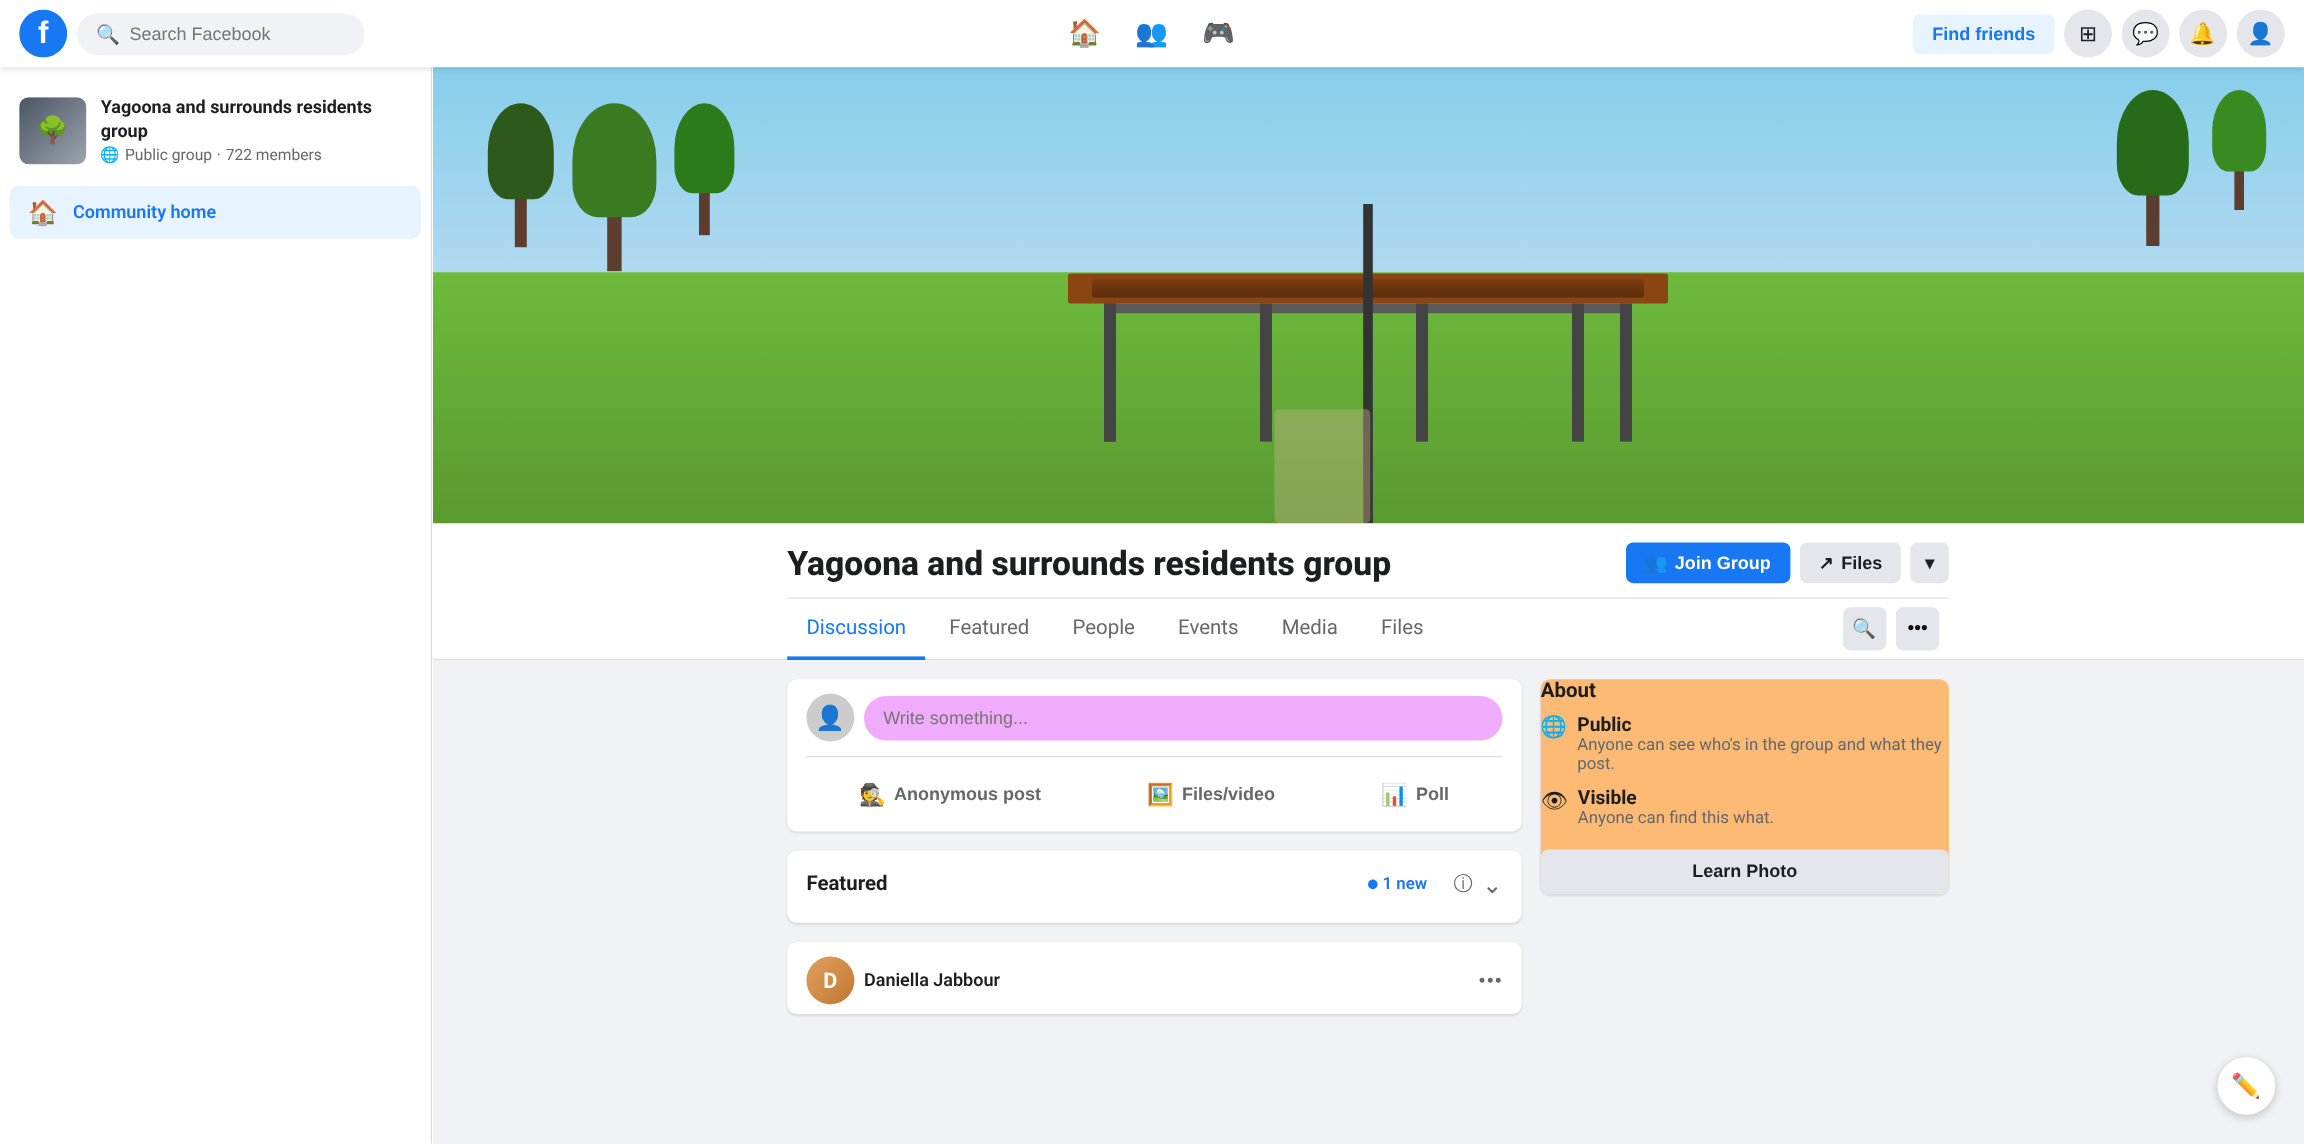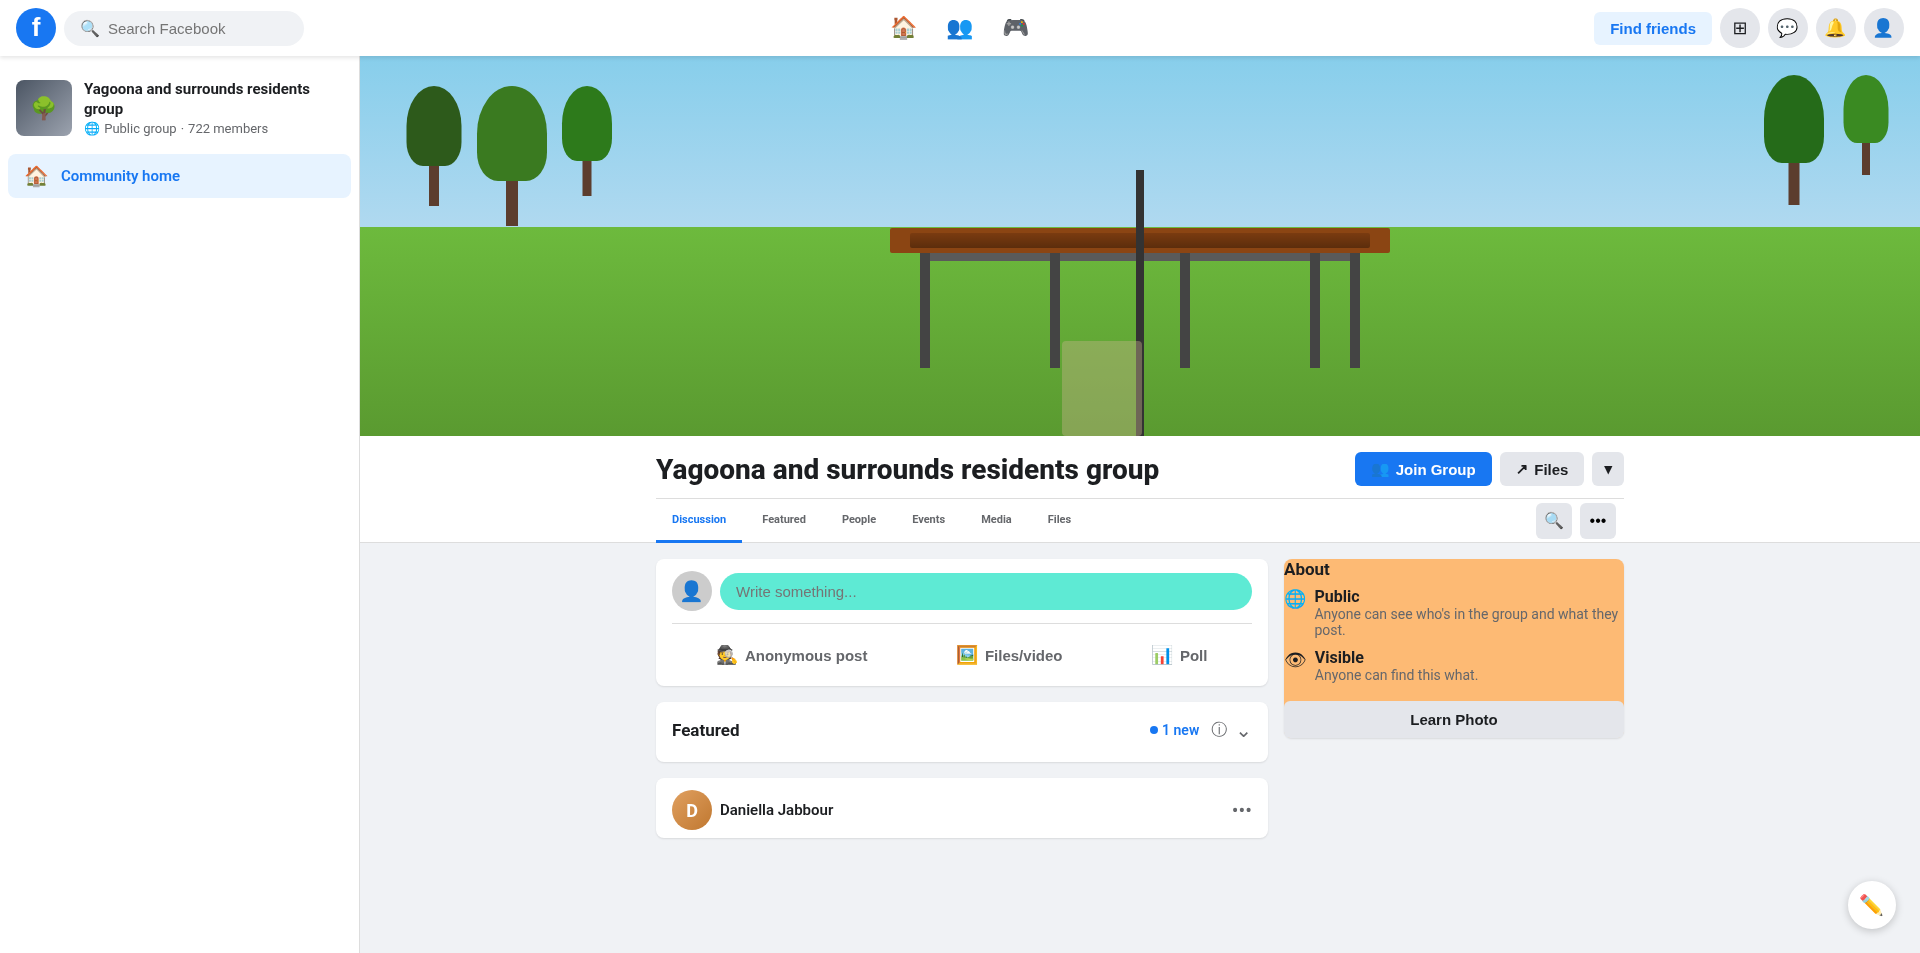--- a/index.html
+++ b/index.html
@@ -111,21 +111,21 @@
       display: flex; align-items: center; gap: 6px;
     }
     .more-btn {
       background: #e4e6eb; color: #1c1e21; border: none; border-radius: 6px;
       padding: 8px 12px; font-size: 15px; font-weight: 600; cursor: pointer;
     }
 
     
     .tabs-bar { display: flex; align-items: center; gap: 4px; border-top: 1px solid #ddd; position: relative; }
     .tab {
-      padding: 14px 16px; font-size: 11px; font-weight: 700; cursor: pointer;
+      padding: 14px 16px; font-size: 17px; font-weight: 400; cursor: pointer;
       color: #65676b; border-bottom: 3px solid transparent; margin-bottom: -1px;
       white-space: nowrap;
     }
     .tab.active { color: #1877f2; border-bottom-color: #1877f2; }
     .tab-right-actions { margin-left: auto; display: flex; gap: 8px; padding-right: 8px; }
     .tab-icon-btn {
       width: 36px; height: 36px; border-radius: 6px; border: none;
       background: #e4e6eb; cursor: pointer; display: flex;
       align-items: center; justify-content: center; font-size: 16px;
     }
@@ -141,40 +141,40 @@
       box-shadow: 0 1px 2px rgba(0,0,0,0.1);
     }
     .write-post-top { display: flex; align-items: center; gap: 8px; margin-bottom: 12px; }
     .user-avatar-sm {
       width: 40px; height: 40px; border-radius: 50%;
       background: #ccc; flex-shrink: 0;
       display: flex; align-items: center; justify-content: center;
       font-size: 20px; color: #65676b;
     }
     .write-post-input {
-      flex: 1; background: #5eead4; border: none; border-radius: 20px;
+      flex: 1; background: #f0abfc; border: none; border-radius: 20px;
       padding: 10px 16px; font-size: 15px; color: #65676b; cursor: pointer;
       outline: none;
     }
     .post-actions { display: flex; justify-content: space-around; border-top: 1px solid #ddd; padding-top: 12px; }
     .post-action-btn {
       display: flex; align-items: center; gap: 6px; padding: 8px 16px;
       cursor: pointer; border-radius: 8px; border: none; background: transparent;
       font-size: 15px; font-weight: 600; color: #65676b;
     }
     .action-icon { font-size: 18px; }
 
     
     .featured-card {
       background: #fff; border-radius: 8px; padding: 16px;
       box-shadow: 0 1px 2px rgba(0,0,0,0.1);
     }
     .featured-header { display: flex; align-items: center; justify-content: space-between; margin-bottom: 4px; }
     .featured-title { font-size: 17px; font-weight: 700; }
-    .featured-badge { display: flex; align-items: center; gap: 12px; }
+    .featured-badge { display: flex; align-items: center; gap: 22px; }
     .new-badge { color: #1877f2; font-size: 14px; font-weight: 600; display: flex; align-items: center; gap: 4px; }
     .blue-dot { width: 8px; height: 8px; border-radius: 50%; background: #1877f2; display: inline-block; }
     .info-icon { color: #65676b; font-size: 16px; cursor: pointer; }
     .chevron-icon { font-size: 20px; color: #65676b; cursor: pointer; }
 
     
     .post-preview {
       background: #fff; border-radius: 8px; padding: 0;
       box-shadow: 0 1px 2px rgba(0,0,0,0.1); overflow: hidden;
     }

